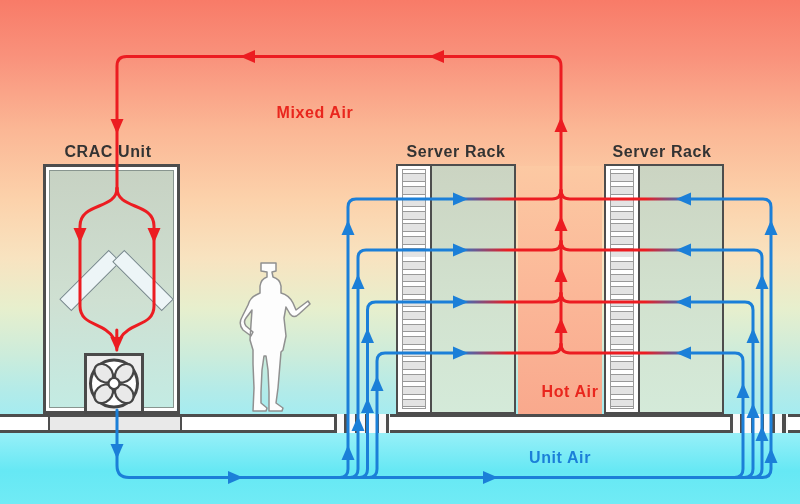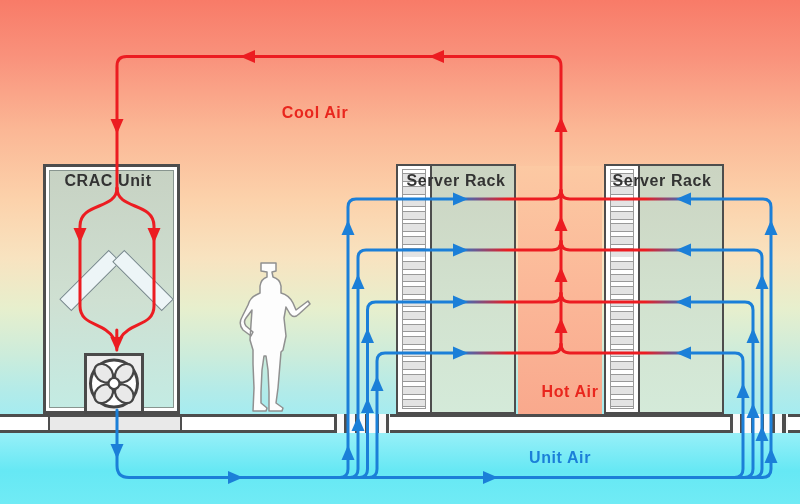--- a/index.html
+++ b/index.html
@@ -74,21 +74,21 @@
   }
   .rack-body{flex:1;background:linear-gradient(180deg,#cbd4c2 0%,#d2e2cf 55%,#d4ead9 100%);}
   
   .person{position:absolute;left:220px;top:260px;z-index:5;}
   #flows{position:absolute;inset:0;z-index:6;}
   
   .lbl{
     position:absolute;z-index:7;text-align:center;font-weight:bold;
     font-size:16px;letter-spacing:0.6px;white-space:nowrap;
   }
-  .lbl.dark{color:#333333;margin-top:29px;}
+  .lbl.dark{color:#333333;}
   .lbl.red{color:#e9261d;}
   .lbl.blue{color:#1b7fd8;}
 </style>
 </head>
 <body>
 
 <div id="stage">
 
   <div class="bg"></div>
   <div class="plenum"></div>
@@ -220,17 +220,17 @@
       <path d="M762,426 L755.5,441 L768.5,441 Z"></path>
       <path d="M753,328 L746.5,343 L759.5,343 Z"></path>
       <path d="M753,403 L746.5,418 L759.5,418 Z"></path>
       <path d="M743,383 L736.5,398 L749.5,398 Z"></path>
     </g>
   </svg>
 
   <div class="lbl dark" style="left:38px;top:143px;width:140px;">CRAC Unit</div>
   <div class="lbl dark" style="left:396px;top:143px;width:120px;">Server Rack</div>
   <div class="lbl dark" style="left:602px;top:143px;width:120px;">Server Rack</div>
-  <div class="lbl red" style="left:250px;top:104px;width:130px;">Cool Air</div>
+  <div class="lbl red" style="left:250px;top:104px;width:130px;">Mixed Air</div>
   <div class="lbl red" style="left:518px;top:383px;width:104px;">Hot Air</div>
   <div class="lbl blue" style="left:510px;top:449px;width:100px;">Unit Air</div>
 
 </div>
 
 </body></html>

